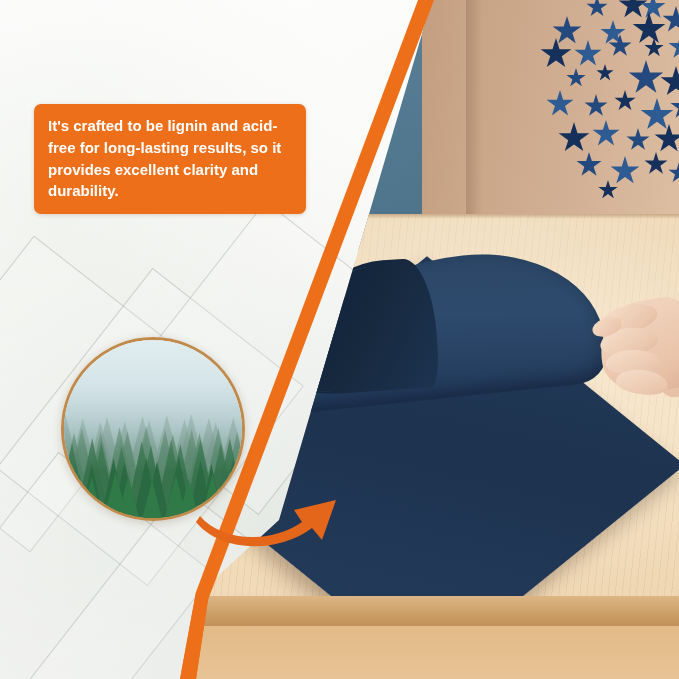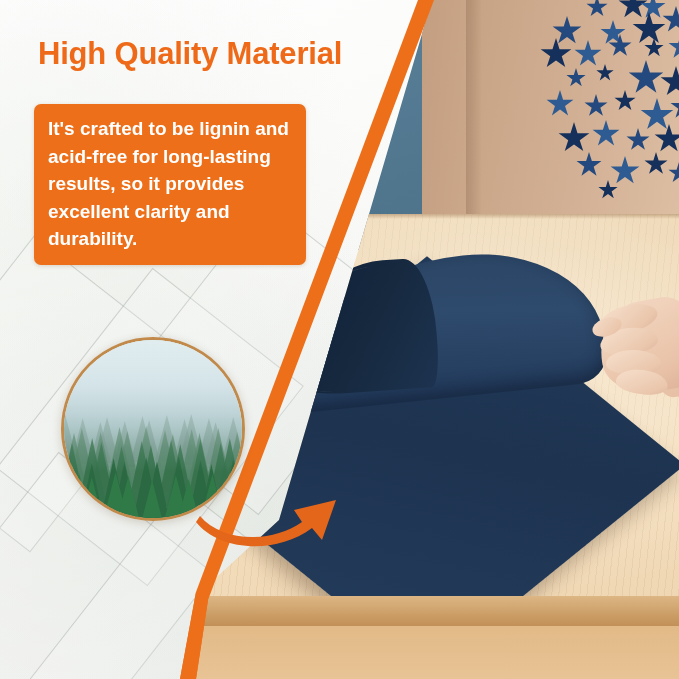--- a/index.html
+++ b/index.html
@@ -241,21 +241,21 @@
     left: 34px; top: 104px;
     width: 272px;
     background: #ed6f19;
     border-radius: 7px;
     padding: 11px 14px 12px 14px;
     box-sizing: border-box;
     box-shadow: 0 1px 4px rgba(120,70,20,.20);
   }
   .callout-text {
     color: #ffffff;
-    font-size: 19px;
+    font-size: 15px;
     font-weight: bold;
     line-height: 1.45;
     margin: 0;
   }
   .subtitle {
     position: absolute;
     left: 41px; top: 224px;
     font-size: 21px;
     font-weight: bold;
     color: #ef6a18;
@@ -402,19 +402,18 @@
         <div class="tree" style="left: 156.222px; top: 138px; width: 32px; height: 62px; background: rgb(47, 122, 71); opacity: 1;"></div>
       </div>
     <div class="forest-mist"></div>
   </div>
 
   <svg class="arrow-svg" width="150" height="70" viewBox="0 0 150 70">
     <path d="M4 34 C 26 60, 74 62, 106 40 L 98 28 L 140 18 L 126 58 L 116 46
              C 78 74, 22 68, 0 40 Z" fill="#e4661a"></path>
   </svg>
 
-  <div class="title">High Quality Material</div>
 
   <div class="callout">
     <p class="callout-text">It's crafted to be lignin and acid-free for long-lasting results, so it provides excellent clarity and durability.</p>
   </div>
 
 </div>
 
 </body></html>

